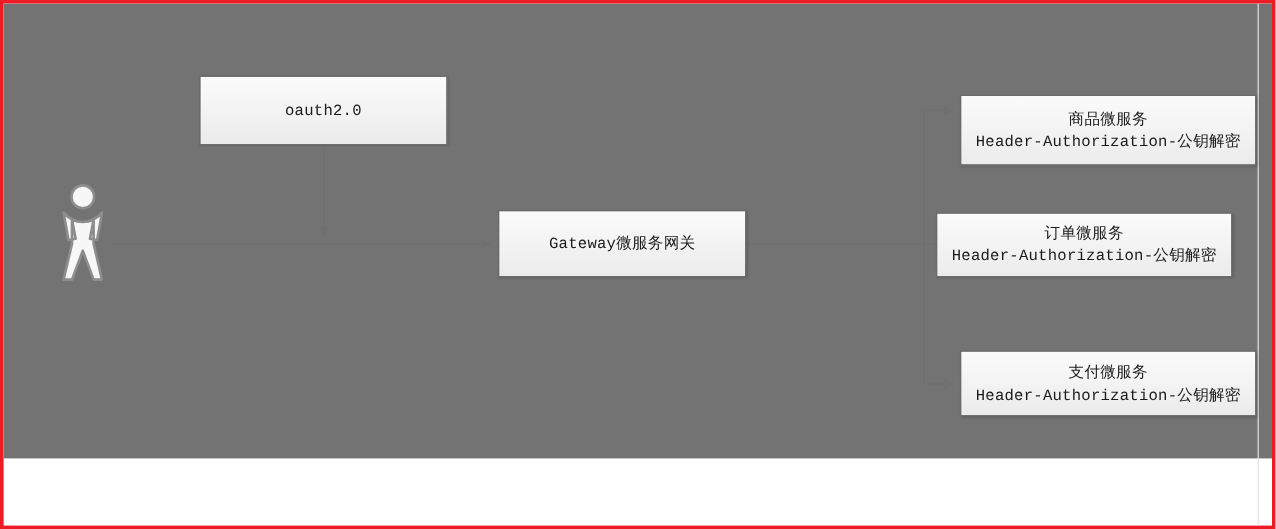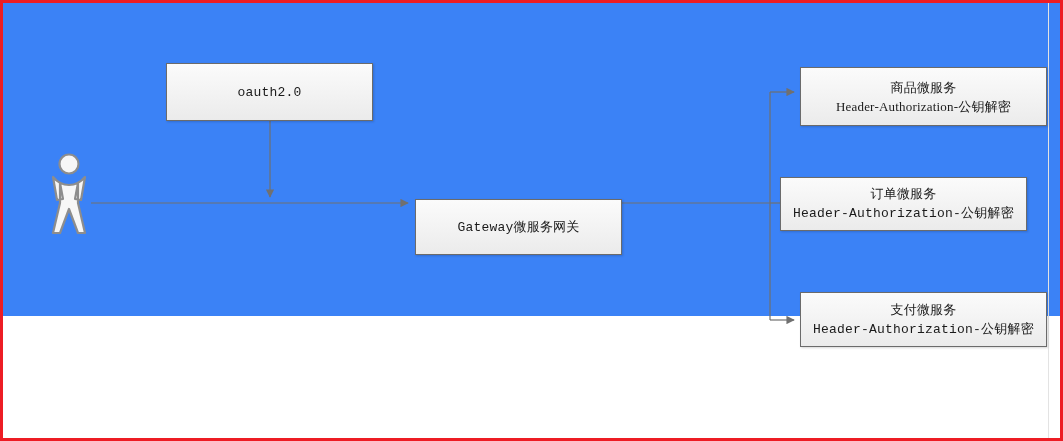--- a/index.html
+++ b/index.html
@@ -16,22 +16,22 @@
     height: 441px;
     background: #ffffff;
     box-sizing: border-box;
     border: 3px solid #ed1c24;
     overflow: hidden;
   }
   #canvas {
     position: absolute;
     left: 0; top: 0;
     width: 1057px;
-    height: 313px;
-    background: #3b82f6;
+    height: 379px;
+    background: #737373;
   }
   .page-edge {
     position: absolute;
     top: 0;
     left: 1045px;
     width: 1px;
     height: 435px;
     background: #e3e3e3;
   }
   svg.wires {
@@ -59,25 +59,25 @@
     letter-spacing: 0.2px;
     white-space: nowrap;
   }
   .node .line2 { display: block; }
   #node-oauth {
     left: 163px; top: 60px;
     width: 207px; height: 58px;
   }
   #node-gateway {
     left: 412px; top: 172px;
-    width: 207px; height: 56px; margin-top: 24px;
+    width: 207px; height: 56px;
   }
   #node-product {
-    left: 797px; top: 64px;
-    width: 247px; height: 59px; font-family: Liberation Serif, serif;
+    left: 797px; top: 76px;
+    width: 247px; height: 59px;
   }
   #node-order {
     left: 777px; top: 174px;
     width: 247px; height: 54px;
   }
   #node-pay {
     left: 797px; top: 289px;
     width: 247px; height: 55px;
   }
   .edge-label {

